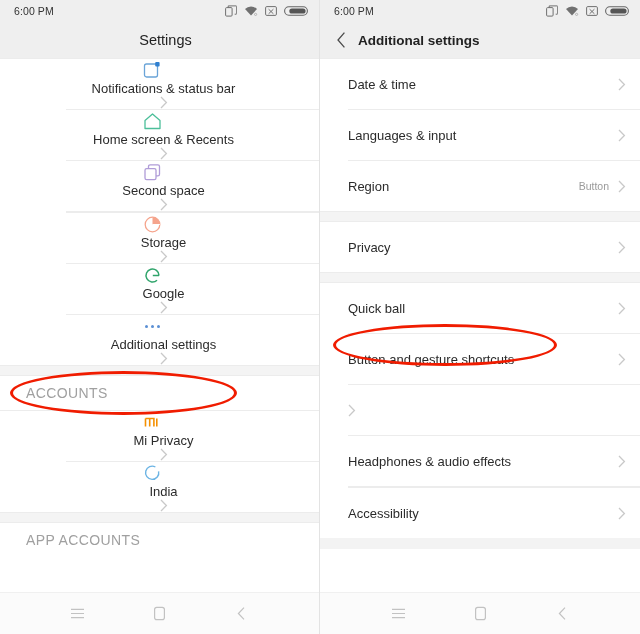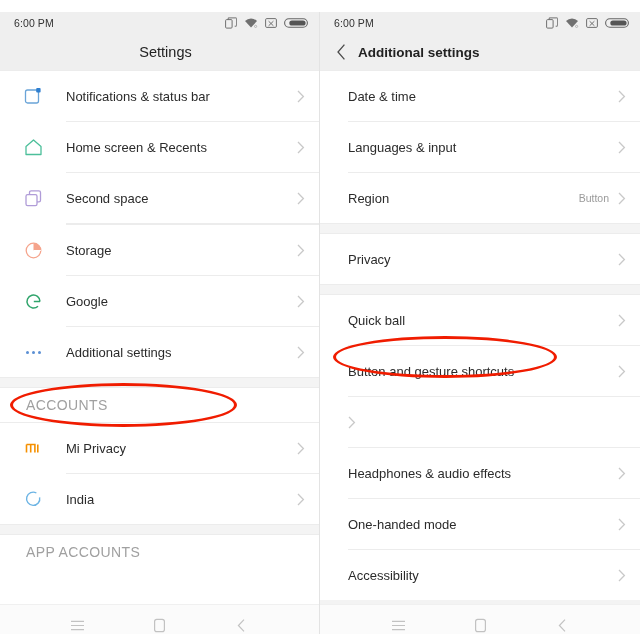--- a/index.html
+++ b/index.html
@@ -1,21 +1,21 @@
 <!DOCTYPE html>
 <html><head>
 <meta charset="utf-8">
 <style>
   * { margin:0; padding:0; box-sizing:border-box; }
   html,body {
     width:640px; height:634px;
     font-family:"Liberation Sans","DejaVu Sans",sans-serif;
     background:#ffffff; overflow:hidden;
   }
-  .screens { display:flex; width:640px; height:538px;margin-top:12px; }
+  .screens { display:flex; width:640px; height:538px; }
   .phone {
     width:320px; height:634px; position:relative;
     background:#ffffff; display:flex; flex-direction:column;
   }
   .phone.left { border-right:1px solid #e3e3e3; }
 
   
   .statusbar {
     height:22px; background:#efefef; flex:0 0 22px;
     display:flex; align-items:center;
@@ -41,21 +41,21 @@
   
   .scroll { flex:1 1 auto; overflow:hidden; background:#fff; position:relative; }
   .gap { height:11px; background:#f4f4f4;
          border-top:1px solid #ececec; border-bottom:1px solid #ececec; }
   .gap.plain { border:none; background:#f3f3f3; }
 
   .row {
     height:50px; display:flex; align-items:center;
     position:relative; background:#fff; padding-right:14px;
   }
-  .row.pad-icon { padding-left:22px; }
+  .row.pad-icon { padding-left:22px;flex-direction:column; }
   .row.pad-plain { padding-left:28px; }
   .row .ico {
     width:22px; height:22px; flex:0 0 22px;
     display:flex; align-items:center; justify-content:center;
     margin-right:22px;
   }
   .row .lbl { font-size:13px; color:#2b2b2b; flex:1 1 auto; }
   .row .val { font-size:10.5px; color:#9a9a9a; margin-right:9px; }
   .chev { flex:0 0 auto; display:flex; align-items:center; }
 
@@ -406,28 +406,20 @@
       <div class="row pad-plain">
         <span class="lbl">Headphones &amp; audio effects</span>
         <span class="chev">
             <svg width="8" height="13" viewBox="0 0 8 13">
               <path d="M1 1l5.4 5.5L1 12" fill="none" stroke="#c9c9c9" stroke-width="1.3"></path>
             </svg>
           </span>
       </div>
       <div class="divider ind-plain"></div>
 
-      <div class="row pad-plain">
-        <span class="lbl">One-handed mode</span>
-        <span class="chev">
-            <svg width="8" height="13" viewBox="0 0 8 13">
-              <path d="M1 1l5.4 5.5L1 12" fill="none" stroke="#c9c9c9" stroke-width="1.3"></path>
-            </svg>
-          </span>
-      </div>
       <div class="divider ind-plain"></div>
 
       <div class="row pad-plain">
         <span class="lbl">Accessibility</span>
         <span class="chev">
             <svg width="8" height="13" viewBox="0 0 8 13">
               <path d="M1 1l5.4 5.5L1 12" fill="none" stroke="#c9c9c9" stroke-width="1.3"></path>
             </svg>
           </span>
       </div>

